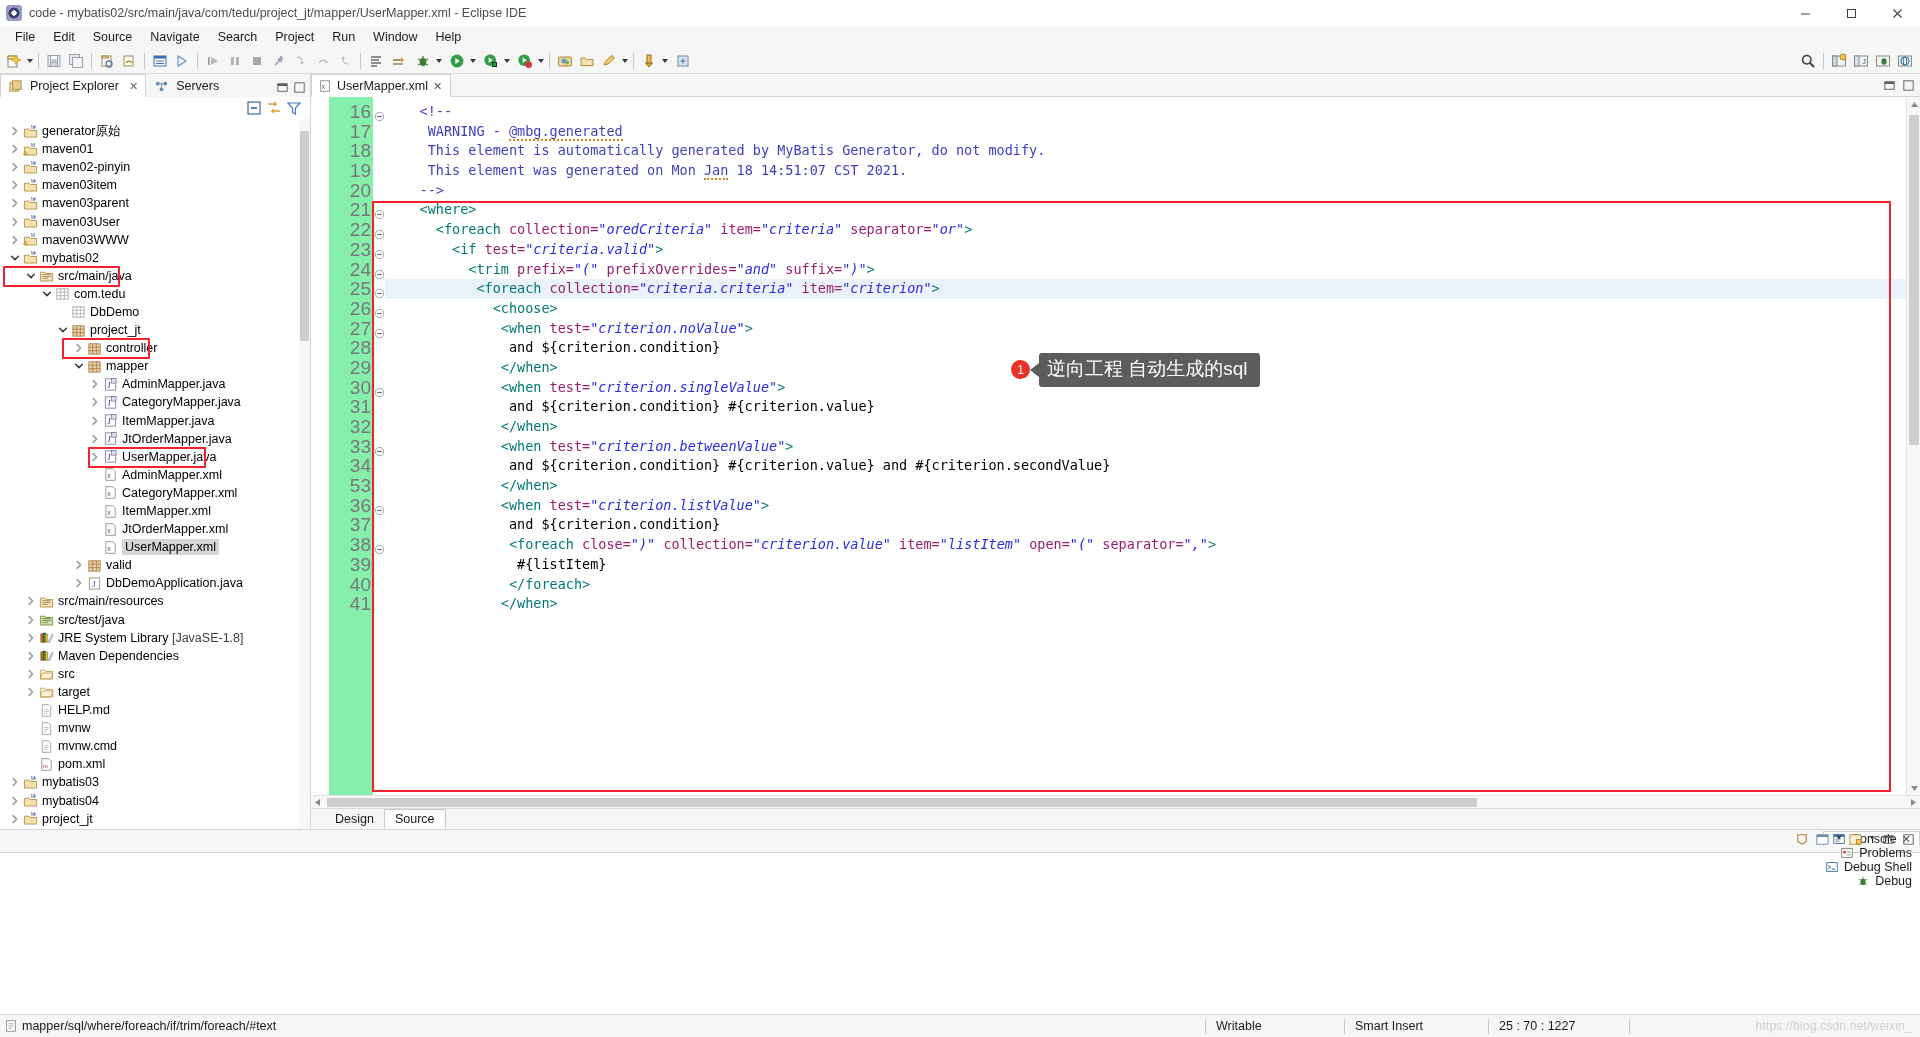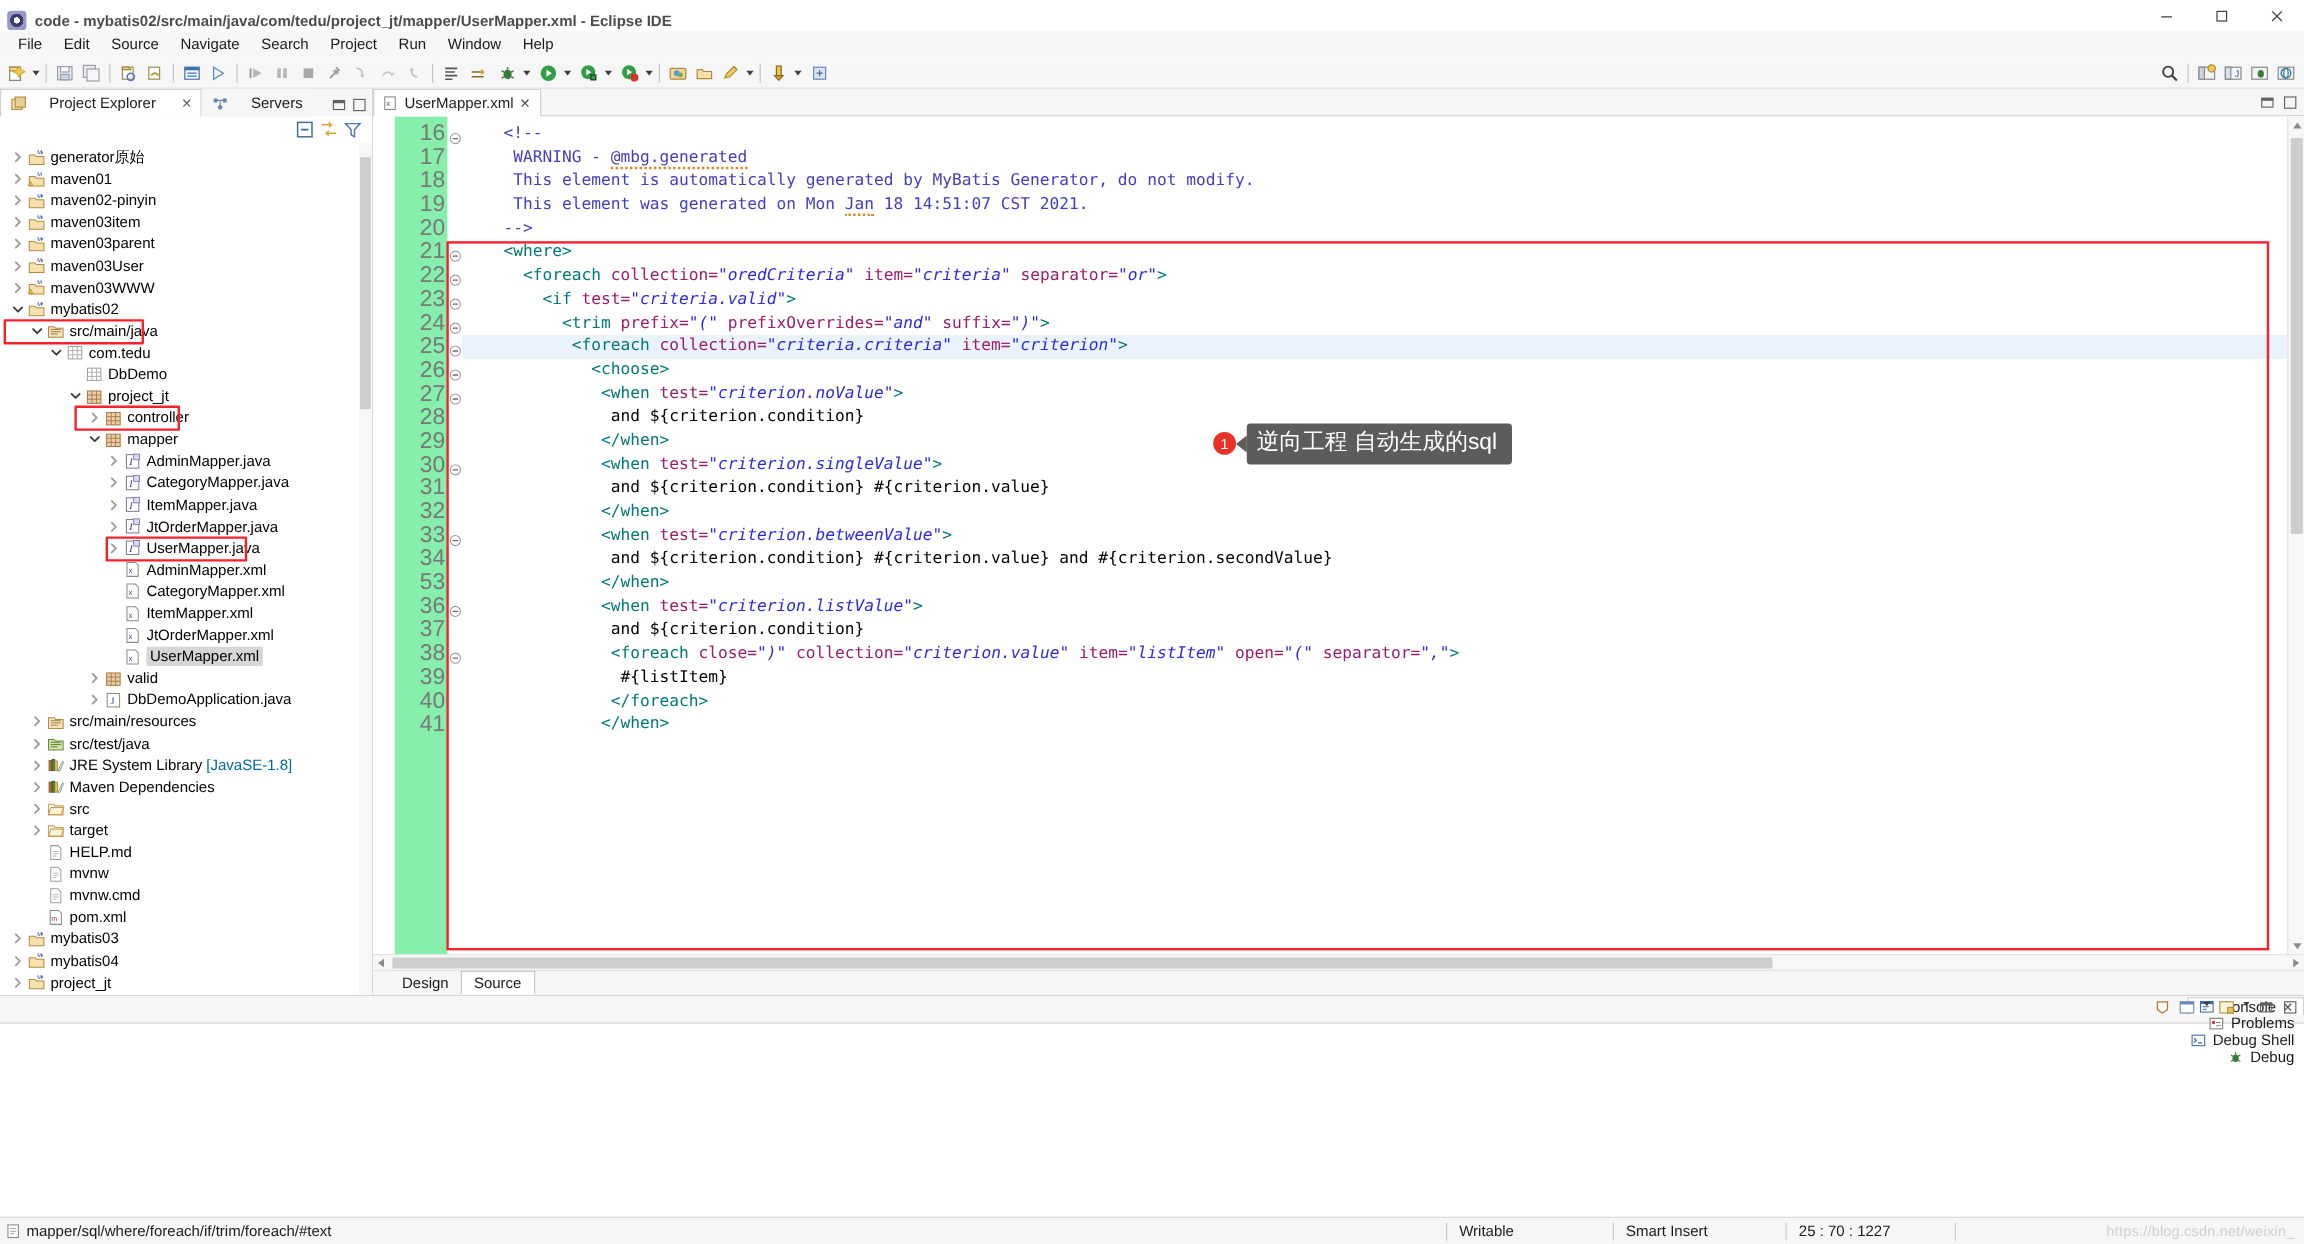--- a/index.html
+++ b/index.html
@@ -7,22 +7,22 @@
     width: 1920px; height: 1037px;
     font-family: "Liberation Sans", sans-serif;
     background: #f0f0f0;
     overflow: hidden;
     -webkit-font-smoothing: antialiased;
   }
   .app { position: relative; width: 1920px; height: 1037px; background: #ffffff; display: flex; flex-direction: column; }
 
   
   .titlebar {
-    height: 26px; background: #ffffff; display: flex; align-items: flex-end;
-    border-bottom: 1px solid #ffffff; flex: none; position: relative; font-weight: bold;
+    height: 26px; background: #ffffff; display: flex; align-items: center;
+    border-bottom: 1px solid #ffffff; flex: none; position: relative;
   }
   .tb-icon {
     width: 16px; height: 16px; margin-left: 6px; margin-right: 7px;
     background: radial-gradient(circle at 50% 50%, #ffffff 0 22%, #3c3c6e 24% 48%, #9a9ac8 50% 100%);
     border-radius: 3px; flex: none;
   }
   .tb-title { font-size: 12.5px; color: #4c4c4c; white-space: nowrap; }
   .tb-controls { position: absolute; right: 0; top: 0; height: 26px; display: flex; }
   .tb-btn { width: 46px; height: 26px; display: flex; align-items: center; justify-content: center; color: #5a5a5a; }
   .tb-btn svg { display: block; }
@@ -43,35 +43,35 @@
   .caret::after { content: ""; border-left: 3.5px solid transparent; border-right: 3.5px solid transparent; border-top: 4px solid #3c3c3c; }
   .toolbar-right { position: absolute; right: 4px; top: 0; height: 26px; display: flex; align-items: center; }
 
   
   .body { flex: 1; display: flex; min-height: 0; background: #f6f6f6; }
 
   
   .leftpane { width: 311px; display: flex; flex-direction: column; background: #ffffff; flex: none; border-right: 1px solid #d6d6d6; }
   .pe-tabs { height: 23px; display: flex; align-items: flex-end; background: #f6f6f6; position: relative; }
   .pe-tab {
-    height: 23px; display: flex; align-items: center; gap: 18px; padding: 0 7px;
+    height: 23px; display: flex; align-items: center; gap: 7px; padding: 0 7px;
     font-size: 12.5px; color: #1a1a1a; background: #ffffff; border-top: 1px solid #d2d2d2;
     border-left: 1px solid #d2d2d2; border-right: 1px solid #d2d2d2;
   }
   .pe-tab.inactive { background: #f6f6f6; border-color: transparent; }
   .pe-tab .x { font-size: 11px; color: #606060; margin-left: 3px; }
   .pe-tabbtns { position: absolute; right: 3px; bottom: 2px; display: flex; gap: 2px; }
   .pe-toolrow { height: 22px; display: flex; align-items: center; justify-content: flex-end; gap: 4px; padding-right: 8px; background: #ffffff; }
   .tree { flex: 1; overflow: hidden; background: #ffffff; position: relative; padding-top: 3px; }
   .row { height: 18.1px; display: flex; align-items: center; font-size: 12.5px; color: #000000; white-space: nowrap; position: relative; }
   .row .arrow { width: 14px; height: 18px; display: flex; align-items: center; justify-content: center; flex: none; }
   .row .arrow svg { display:block; }
   .row .ico { width: 17px; height: 16px; display: flex; align-items: center; justify-content: center; flex: none; margin-right: 3px; }
   .row .lbl { line-height: 1; }
-  .row .dim { color: #0369a1; margin-top: 36px; }
+  .row .dim { color: #404040; margin-top: 36px; }
   .row.selected .lbl-wrap { background: #d6d6d6; padding: 1px 3px; border-radius: 1px; }
   .hl-box { position: absolute; border: 2px solid #f5222d; border-radius: 1px; pointer-events: none; }
 
   
   .vsb { position: absolute; right: 0; top: 0; width: 11px; height: 100%; background: #f7f7f7; }
   .vsb .thumb { position: absolute; left: 1px; width: 9px; background: #cdcdcd; border-radius: 1px; }
 
   
   .rightpane { flex: 1; display: flex; flex-direction: column; min-width: 0; background: #ffffff; }
   .ed-tabs { height: 23px; display: flex; align-items: flex-end; background: #f6f6f6; position: relative; border-bottom: 1px solid #d2d2d2; }

